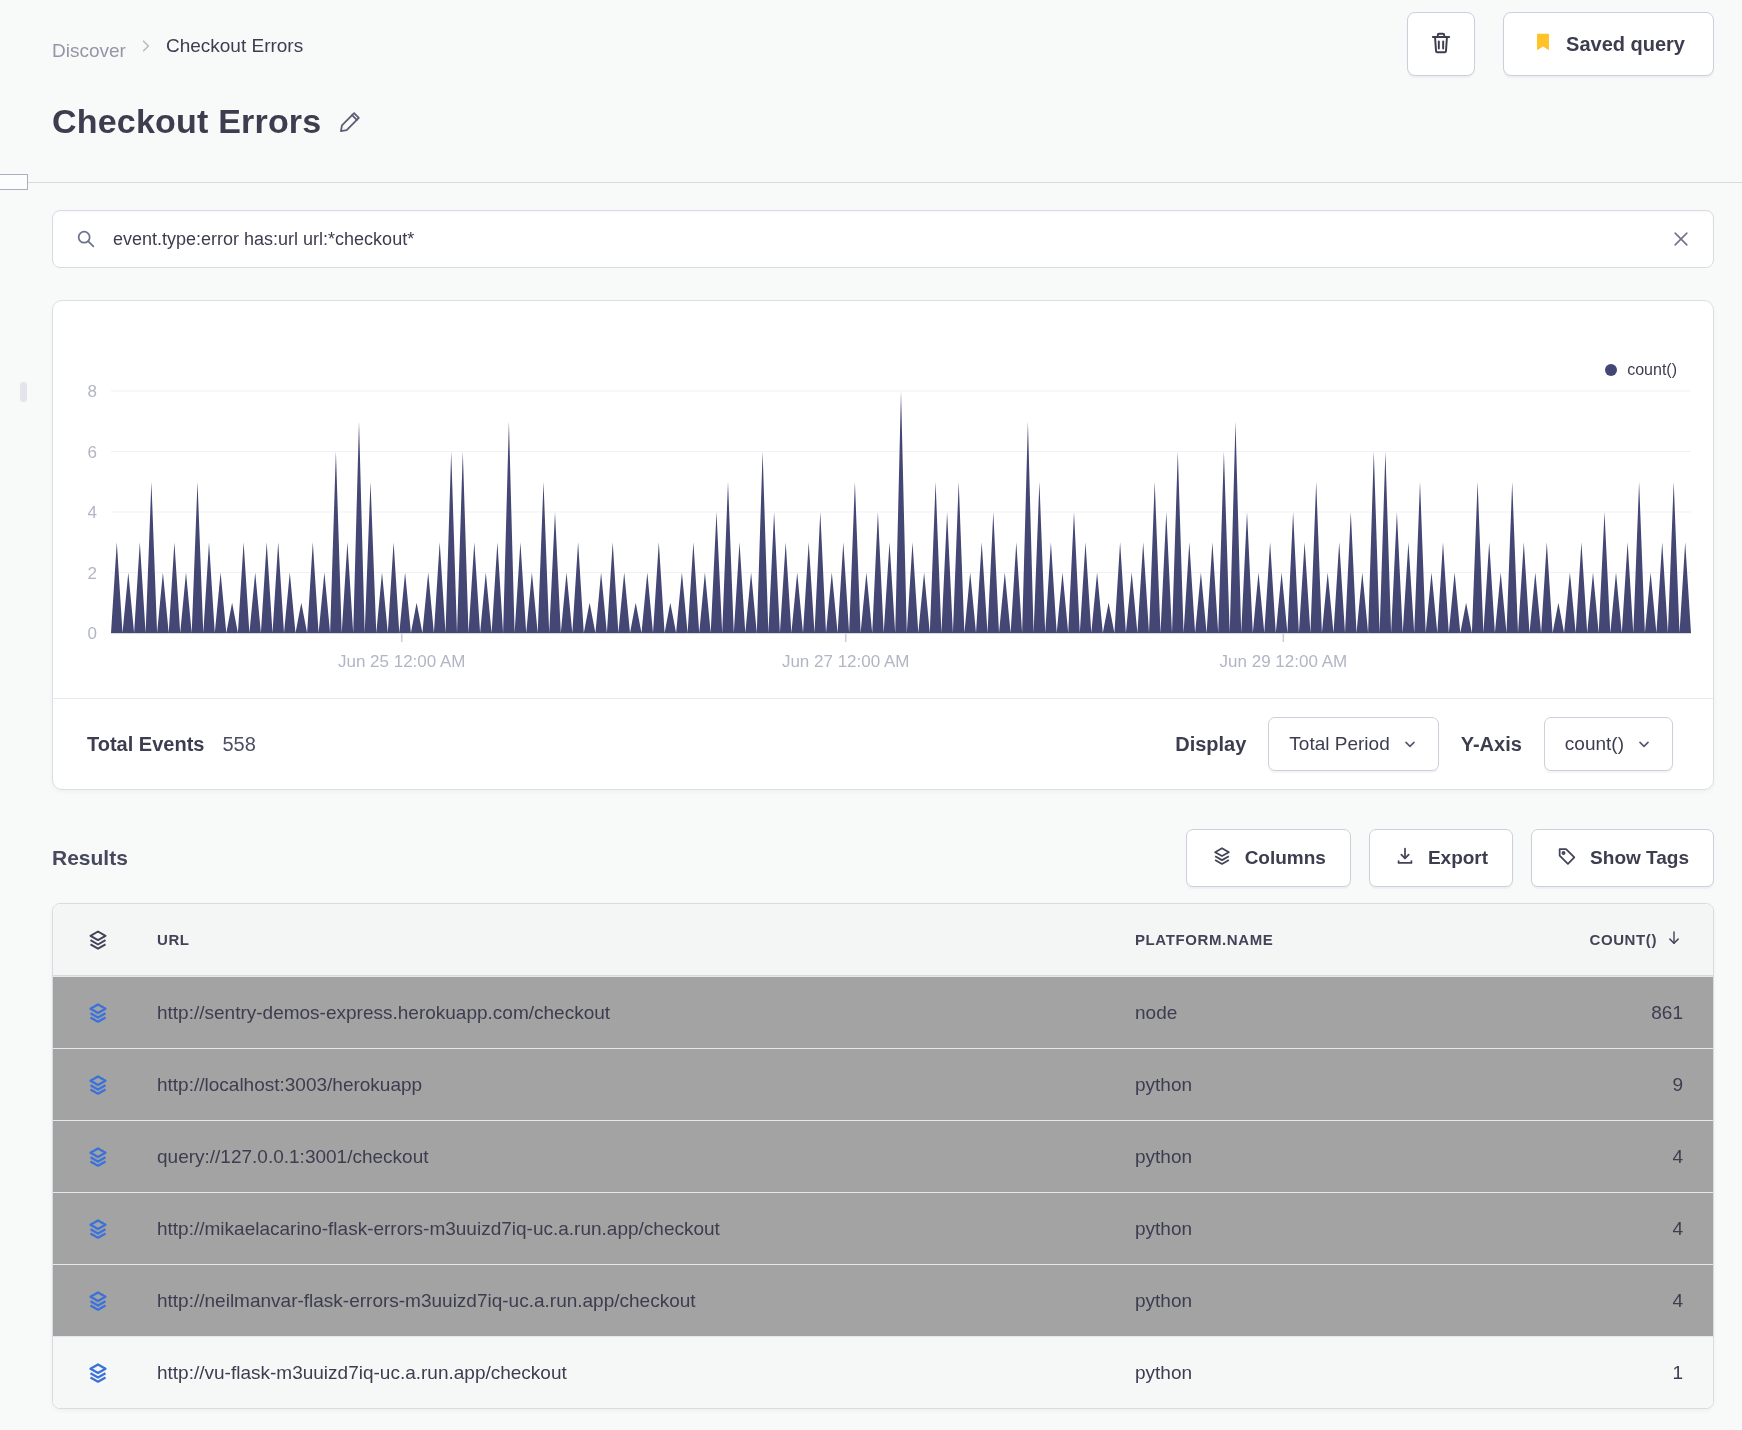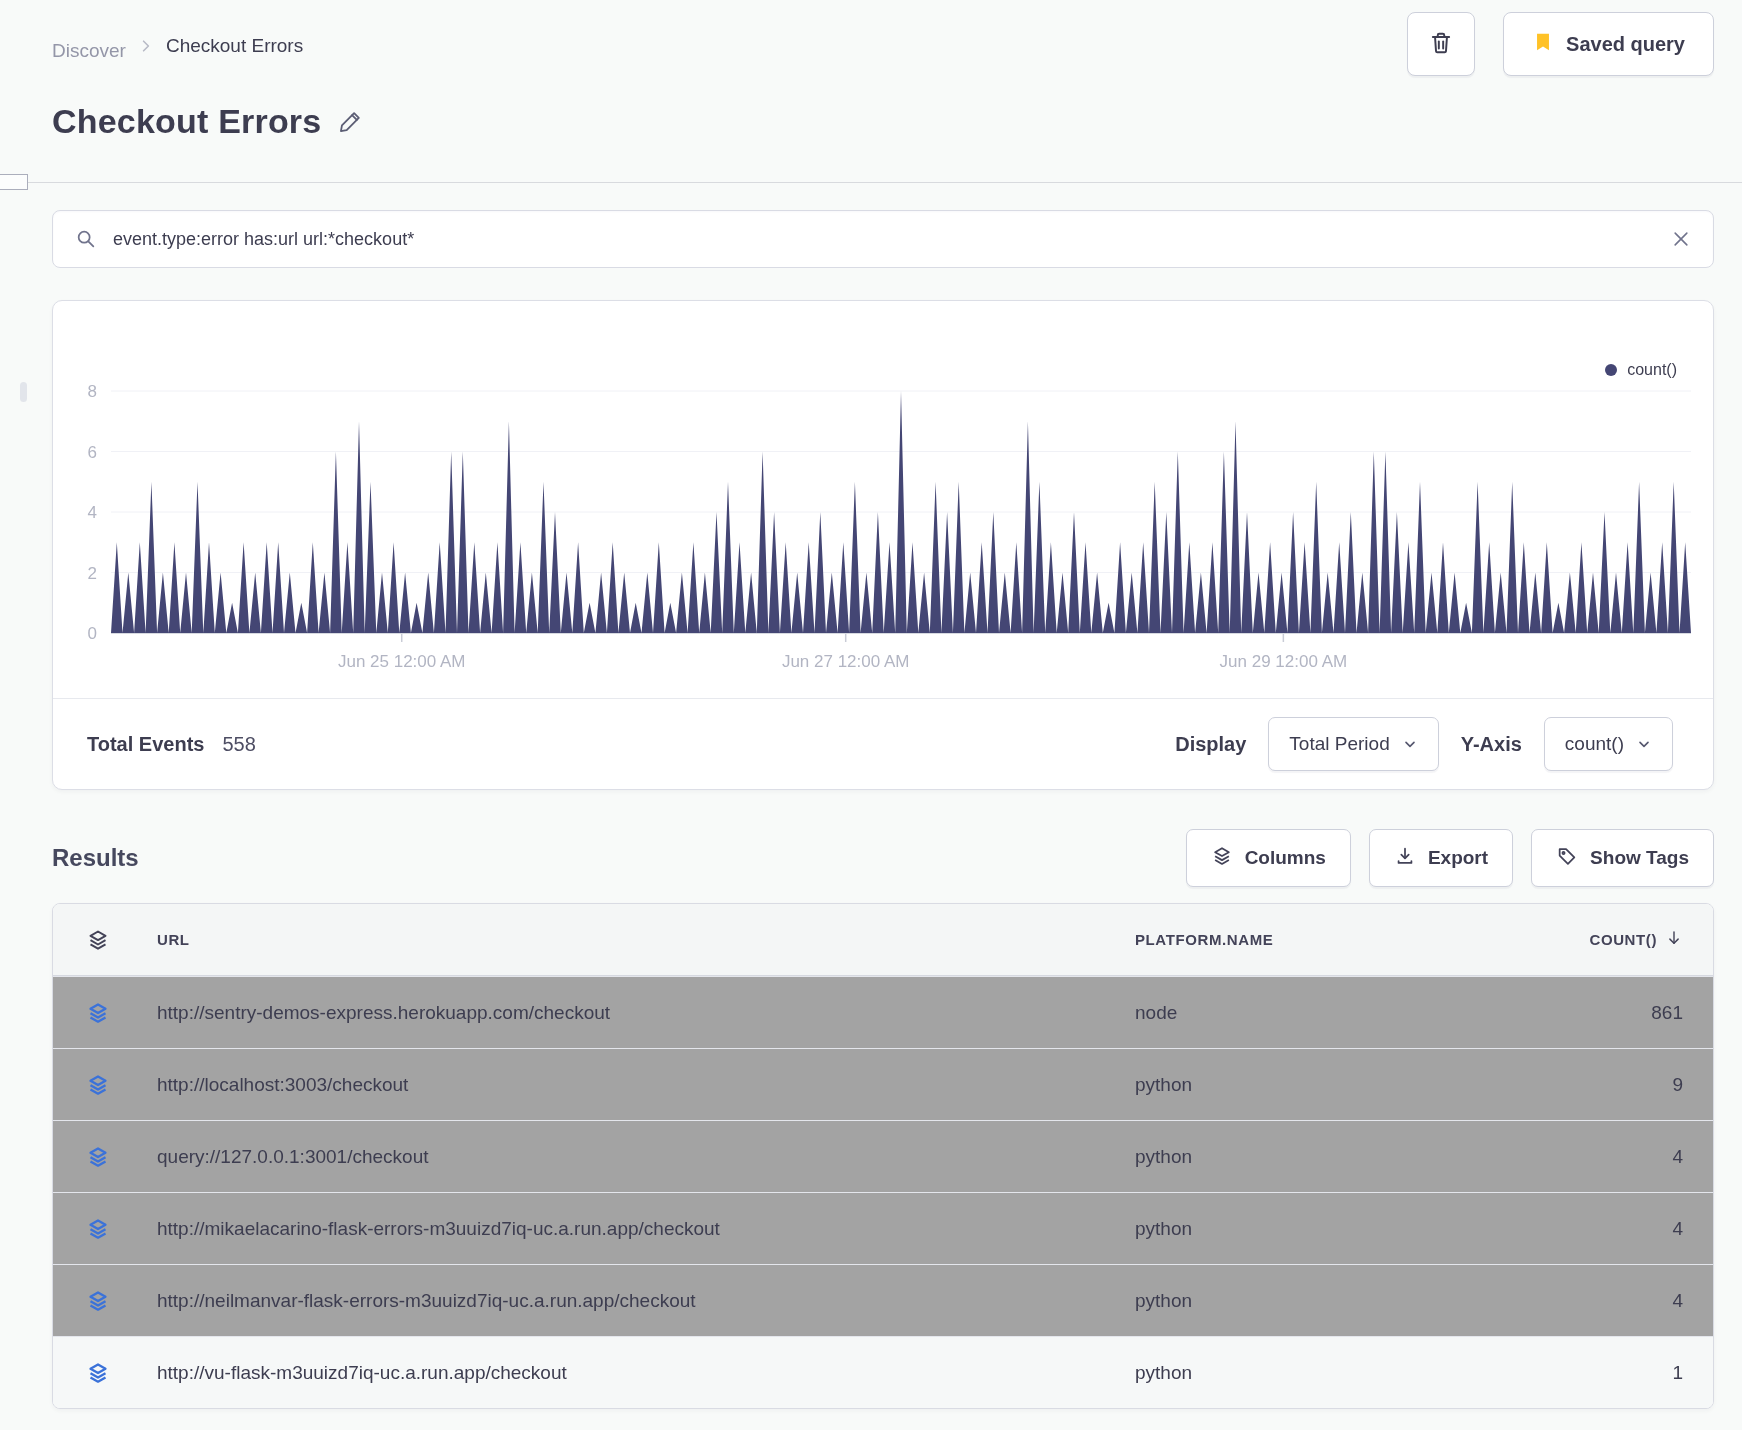--- a/index.html
+++ b/index.html
@@ -49,21 +49,21 @@
                   display:flex; align-items:center; padding:0 40px 0 34px; }
   .tf-label { font-size:20px; font-weight:700; color:#3d3d50; }
   .tf-value { font-size:20px; color:#4d4d63; margin-left:18px; }
   .footer-right { margin-left:auto; display:flex; align-items:center; gap:22px; }
   .dd-btn { height:54px; padding:0 20px; font-size:19px; font-weight:400; gap:12px; border-radius:7px; }
   .chev { display:flex; color:#55576e; }
 
   
   .results-row { position:absolute; left:52px; top:826px; width:1662px; height:64px;
                  display:flex; align-items:center; }
-  .results-row h2 { font-size:24px; font-weight:700; color:#46485e; }
+  .results-row h2 { font-size:21px; font-weight:700; color:#46485e; }
   .results-buttons { margin-left:auto; display:flex; gap:18px; }
   .btn-small { height:58px; padding:0 24px; font-size:19px; font-weight:700; border-radius:7px; gap:12px; }
 
   
   .results-table { position:absolute; left:52px; top:903px; width:1662px;
                    background:#fff; border:1px solid #d9dbe3; border-radius:8px; overflow:hidden;
                    box-shadow:0 2px 4px rgba(30,30,60,0.04); }
   .t-row { display:grid; grid-template-columns:90px 978px 420px 1fr; align-items:center; }
   .t-head { height:72px; background:#f4f6f6; border-bottom:1px solid #d6d9e0;
             font-size:15px; font-weight:700; letter-spacing:0.6px; color:#434358; }
@@ -264,21 +264,21 @@
     </div>
 
     <div class="t-row t-data">
       <span class="cell-icon stack-blue">
         <svg width="24" height="24" viewBox="0 0 24 24" fill="none" stroke="currentColor" stroke-width="2.3" stroke-linejoin="round">
             <path d="M12 3.5l7.5 4.3L12 12.1 4.5 7.8z"></path>
             <path d="M4.5 12.2l7.5 4.3 7.5-4.3"></path>
             <path d="M4.5 16.4l7.5 4.3 7.5-4.3"></path>
           </svg>
       </span>
-      <span class="cell-url">http://localhost:3003/checkout</span>
+      <span class="cell-url">http://localhost:3003/herokuapp</span>
       <span class="cell-platform">python</span>
       <span class="cell-count">9</span>
     </div>
 
     <div class="t-row t-data">
       <span class="cell-icon stack-blue">
         <svg width="24" height="24" viewBox="0 0 24 24" fill="none" stroke="currentColor" stroke-width="2.3" stroke-linejoin="round">
             <path d="M12 3.5l7.5 4.3L12 12.1 4.5 7.8z"></path>
             <path d="M4.5 12.2l7.5 4.3 7.5-4.3"></path>
             <path d="M4.5 16.4l7.5 4.3 7.5-4.3"></path>

